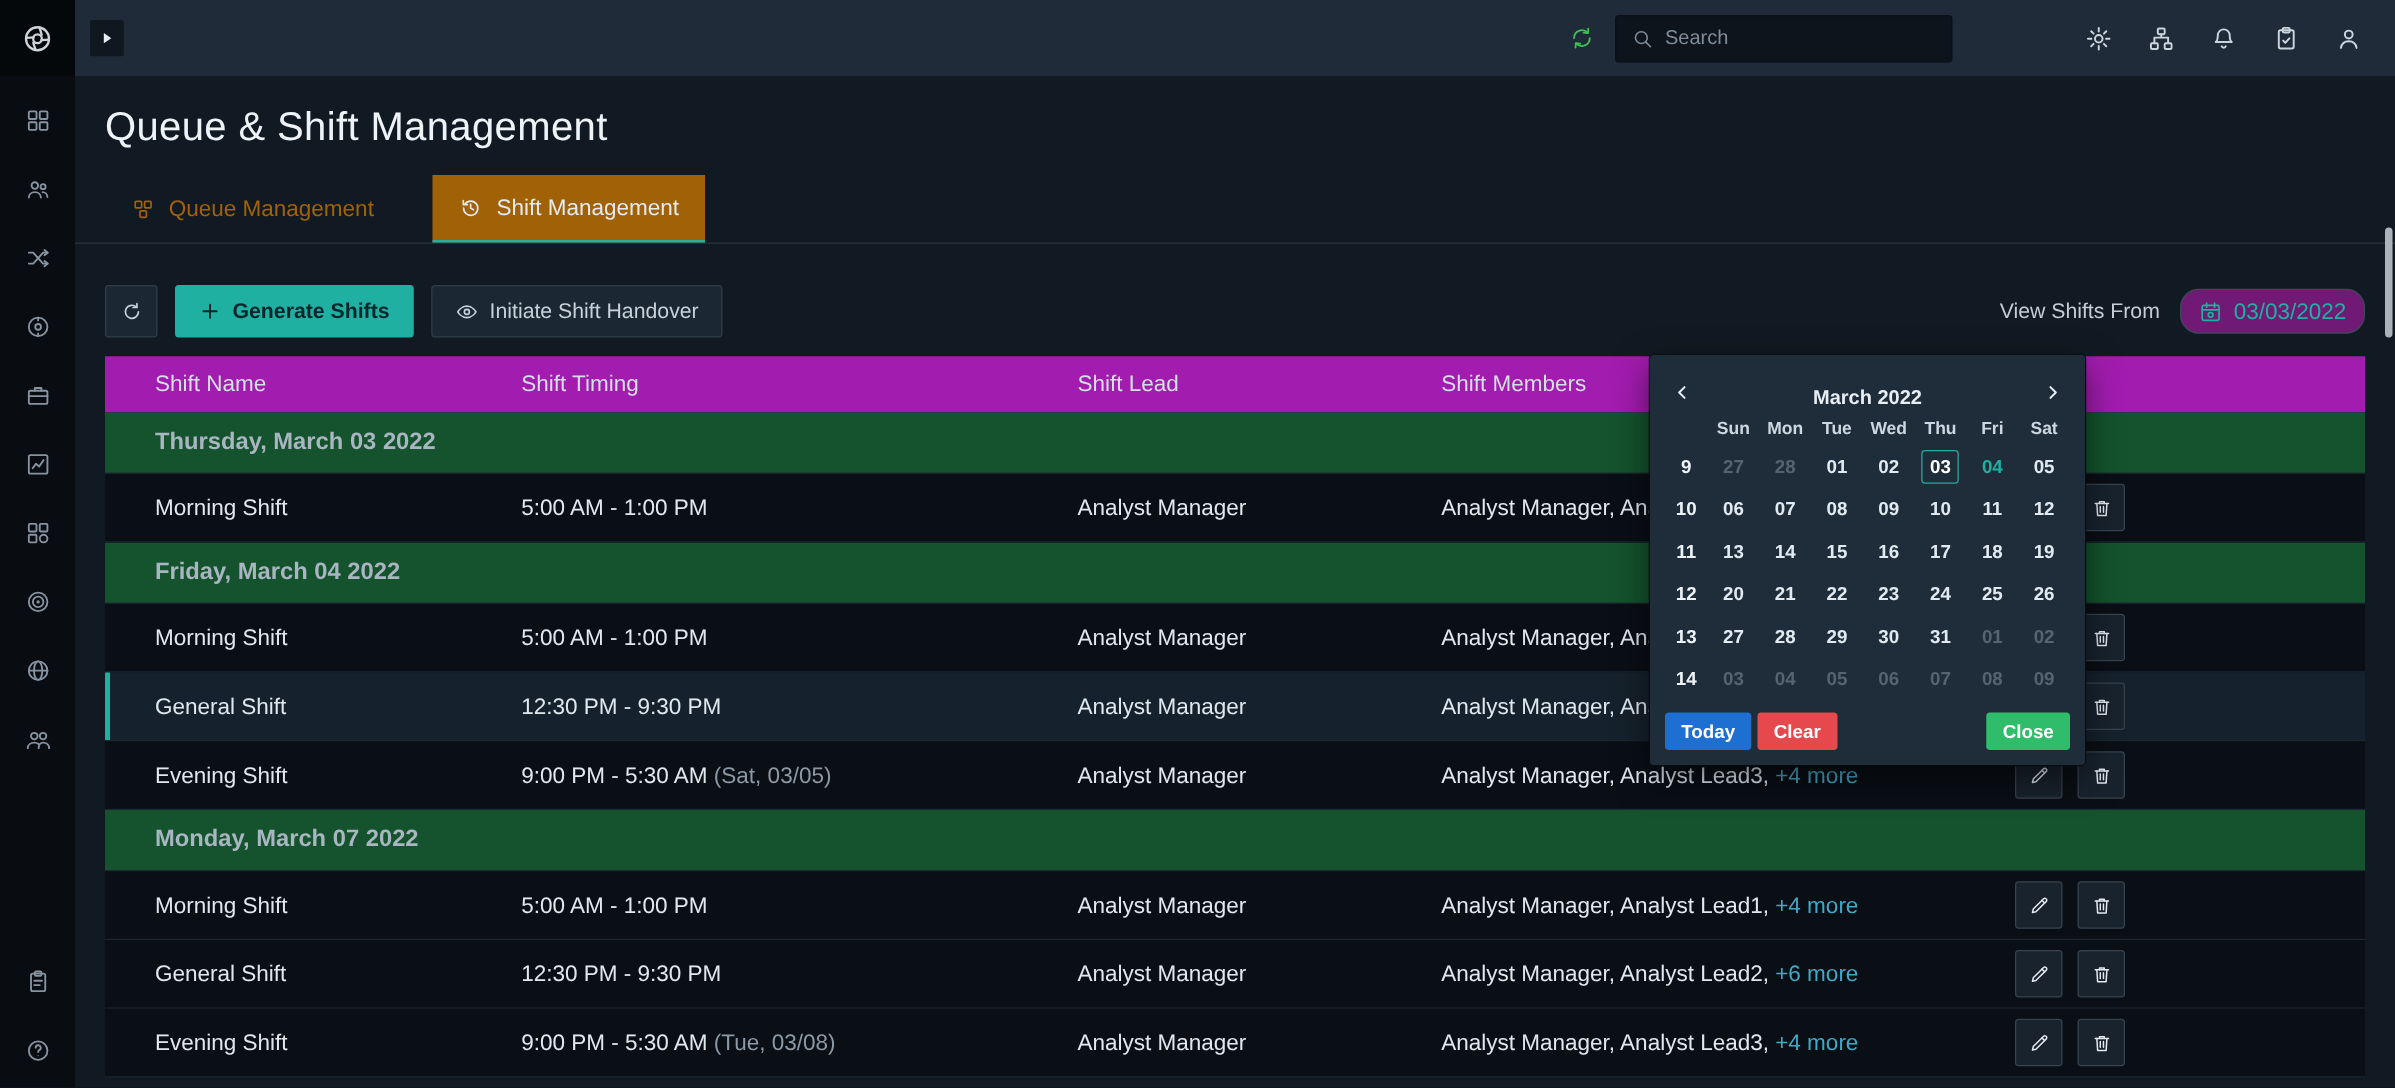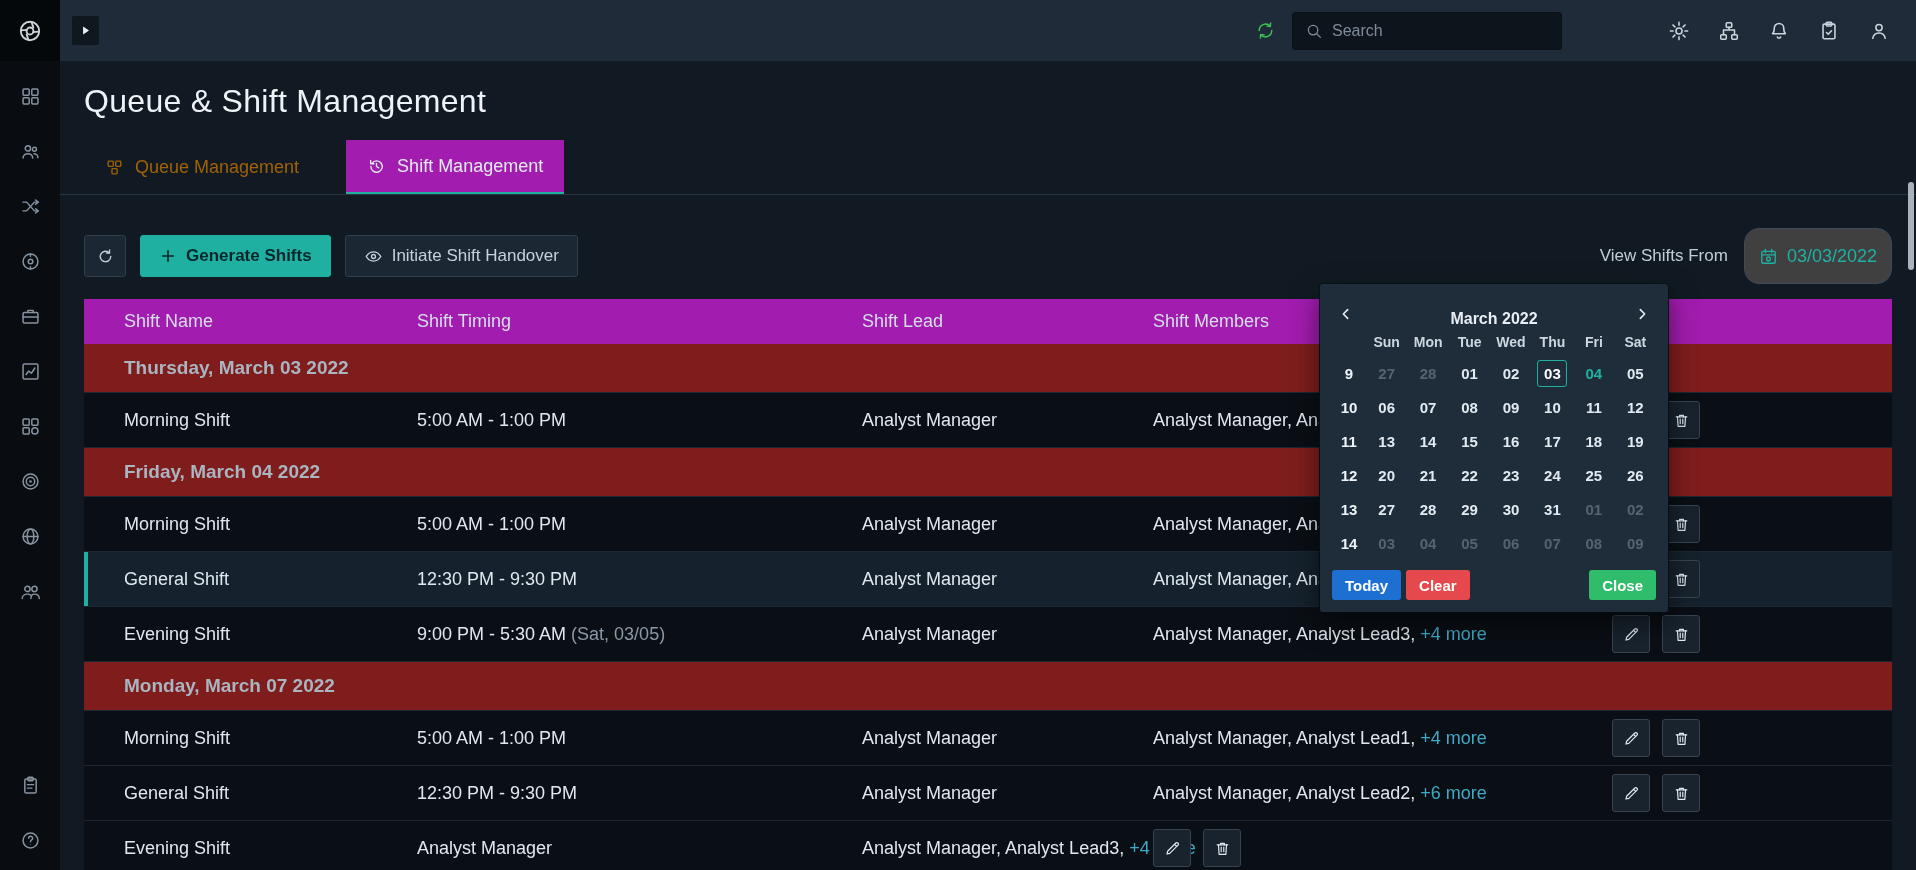--- a/index.html
+++ b/index.html
@@ -24,39 +24,39 @@
   .search-box input{flex:1;min-width:0;background:transparent;border:none;outline:none;color:#d2dbe4;font-size:16px;font-family:inherit}
   .search-box input::placeholder{color:#7f8c99}
   .top-icons{display:flex;align-items:center;gap:28px;margin-left:106px;color:#ccd5de}
   .top-icons button{background:none;border:none;color:inherit;display:grid;place-items:center;cursor:pointer;padding:0}
 
   
   .content{position:absolute;left:60px;top:61px;right:0;bottom:0;background:#111a22}
   .title{padding:22px 0 0 24px;font-size:32px;font-weight:500;color:#eef3f7;letter-spacing:.3px}
   .tabs{display:flex;gap:26px;padding-left:24px;margin-top:20px;border-bottom:1px solid #28343f}
   .tab{display:flex;align-items:center;gap:11px;padding:0 21px;height:54px;font-size:18px;color:#a16207;cursor:pointer}
-  .tab.active{background:#a21caf;color:#e3ebf1;border-bottom:2px solid var(--accent,#1fb0a2)}
+  .tab.active{background:#a16207;color:#e3ebf1;border-bottom:2px solid var(--accent,#1fb0a2)}
   .page-body{padding:0 24px}
 
   
   .toolbar{margin-top:33px;display:flex;align-items:center}
   .btn{height:42px;display:flex;align-items:center;gap:9px;border-radius:3px;font-size:17px;cursor:pointer;padding:0 18px}
   .btn.icon-only{width:42px;padding:0;justify-content:center;margin-right:14px}
   .btn.ghost,.btn.icon-only{background:#1b2733;border:1px solid #303e4b;color:#c7d1da}
   .btn.ghost{margin-right:14px}
   .btn.primary{background:var(--accent,#1fb0a2);border:1px solid var(--accent,#1fb0a2);color:#07262b;font-weight:700;margin-right:14px}
   .view-label{color:#c3cdd6;margin-right:16px;font-size:17px}
-  .date-btn{height:56px;background:#404040;border:1px solid #3d4b59;border-radius:15px;color:var(--accent,#1fb0a2);display:flex;align-items:center;gap:9px;padding:0 14px;font-size:18px;cursor:pointer}
+  .date-btn{height:36px;background:#701a75;border:1px solid #3d4b59;border-radius:15px;color:var(--accent,#1fb0a2);display:flex;align-items:center;gap:9px;padding:0 14px;font-size:18px;cursor:pointer}
 
   
   .table{margin-top:15px}
   .thead,.data-row{display:grid;grid-template-columns:333px 445px 291px 459px 1fr;align-items:center}
   .thead{background:#a21caf;height:45px;font-size:18px;color:#d5dfe8;font-weight:400}
   .thead .cell:first-child{padding-left:40px}
-  .group-row{height:49px;display:flex;align-items:center;padding-left:40px;font-size:19px;font-weight:600;color:#a9b5c0;background:#7f1d1d;border-bottom:1px solid #1c2833}
+  .group-row{height:49px;display:flex;align-items:center;padding-left:40px;font-size:19px;font-weight:600;color:#a9b5c0;background:#14532d;border-bottom:1px solid #1c2833}
   .data-row{height:55px;background:#0a0f15;border-bottom:1px solid #1b2732;font-size:18px;color:#e0e8ef;position:relative}
   .data-row .cell{white-space:nowrap}
   .data-row .cell:first-child{padding-left:40px}
   .data-row.selected{background:#15212c}
   .data-row.selected::before{content:"";position:absolute;left:0;top:0;bottom:0;width:4px;background:var(--accent,#1fb0a2)}
   .note{color:#8b98a5}
   .more-link{color:var(--link,#3fa9c6);cursor:pointer;text-decoration:none}
   .actions{display:flex;gap:12px}
   .row-btn{width:38px;height:38px;background:#18232e;border:1px solid #37444f;border-radius:3px;color:#e2e9f0;display:grid;place-items:center;cursor:pointer}
 
@@ -513,20 +513,21 @@
                       <path d="M9.3 6.8V4.8h5.4v2"></path>
                       <path d="M6.3 6.8l.9 13.4h9.6l.9-13.4"></path>
                       <path d="M10.2 10.2v6.4M13.8 10.2v6.4"></path>
                     </svg>
                   </span>
                 </button>
               </div>
             </div>
             <div class="data-row">
               <div class="cell">Evening Shift</div>
+              <div class="cell">9:00 PM - 5:30 AM <span class="note">(Tue, 03/08)</span></div>
               <div class="cell">Analyst Manager</div>
               <div class="cell">Analyst Manager, Analyst Lead3, <a class="more-link">+4 more</a></div>
               <div class="cell actions">
                 <button class="row-btn">
                   <span>
                     <svg width="17" height="17" viewBox="0 0 24 24" fill="none" stroke="currentColor" stroke-width="1.7" stroke-linecap="round" stroke-linejoin="round">
                       <path d="M4.2 19.8l.9-3.9L16.8 4.2a1.8 1.8 0 0 1 2.6 0l.4.4a1.8 1.8 0 0 1 0 2.6L8.1 18.9z"></path>
                       <path d="M14.9 6.1l3 3"></path>
                     </svg>
                   </span>

